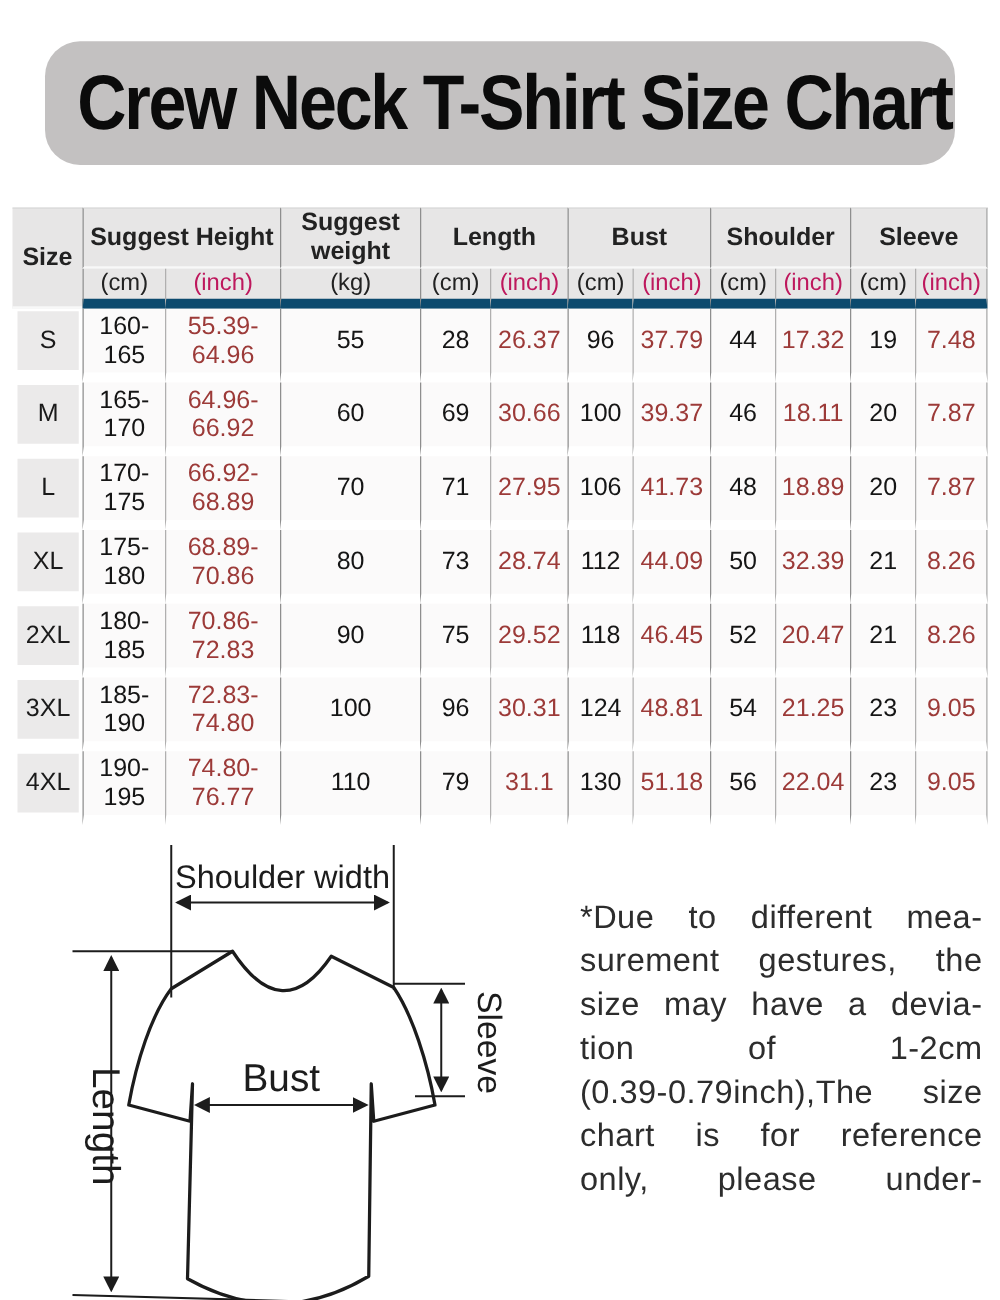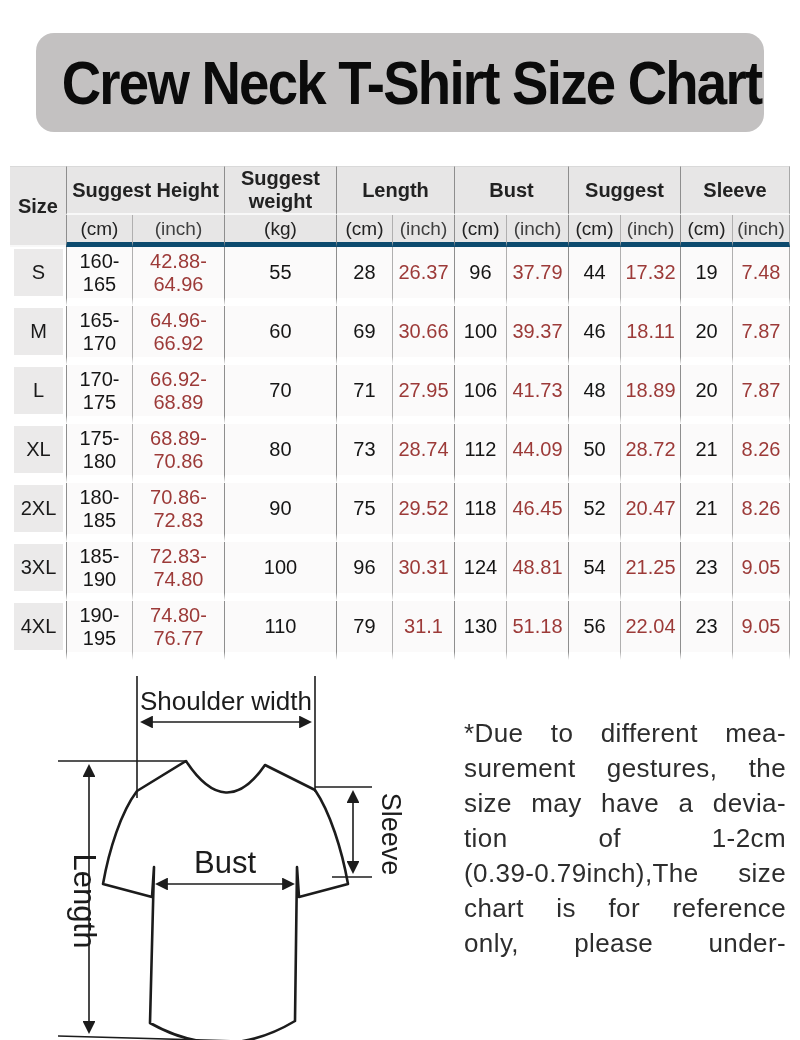--- a/index.html
+++ b/index.html
@@ -1,34 +1,34 @@
 <!DOCTYPE html>
 <html><head>
 <meta charset="utf-8">
 <style>
   * { margin:0; padding:0; box-sizing:border-box; }
   html,body { width:800px; height:1040px; background:#ffffff; overflow:hidden;
               font-family:"Liberation Sans", sans-serif; }
 
   
   .banner { margin:33px 36px 0 36px; height:99px; background:#c3c1c1;
-            border-radius:18px; display:flex; align-items:center; justify-content:center;padding-left:24px; }
+            border-radius:28px; display:flex; align-items:center; justify-content:center;padding-left:24px; }
   .banner h1 { font-size:62px; font-weight:700; color:#0b0b0b; letter-spacing:-2px;
                transform:scaleX(0.88); white-space:nowrap; }
 
   
   table { border-collapse:separate; border-spacing:0; table-layout:fixed;
           width:780px; margin:34px auto 0 auto; }
   th, td { text-align:center; vertical-align:middle; }
   thead th { background:#e7e6e6; color:#222; }
   tr.grp-row th { height:37px; font-size:20px; font-weight:700; border-top:1px solid #d9d9d9;
                   border-bottom:2px solid #f8f8f8; }
-  tr.sub-row th { height:32px; font-size:19px; font-weight:400; border-bottom:5px solid #0c4a6e; }
+  tr.sub-row th { height:32px; font-size:19px; font-weight:400; border-bottom:8px solid #0c4a6e; }
   th.size-head { font-size:20px; font-weight:700; }
-  .red { color:#404040; }
+  .red { color:#be185d; }
   .gb { border-left:1px solid #8e8e8e; }
   .sb { border-left:1px solid #b0afaf; }
   .outer-r { border-right:1px solid #a8a8a8; }
   tbody td { height:54px; background:#fbfafa; border-bottom:8px solid #ffffff;
              font-size:20px; color:#151515; }
   tbody td.red { color:#9c3a38; }
   td.size-cell { background:#ffffff; padding:0 0 0 0; }
   .size-chip { display:block; margin:2px 3px 2px 4px; background:#ebeaea;
                padding:12px 0; font-size:20px; color:#1a1a1a; }
 
@@ -64,21 +64,21 @@
       <col style="width:52px">
       <col style="width:58px">
   </colgroup>
   <thead>
     <tr class="grp-row">
       <th rowspan="2" class="size-head">Size</th>
       <th colspan="2" class="gb">Suggest Height</th>
       <th class="gb">Suggest weight</th>
       <th colspan="2" class="gb">Length</th>
       <th colspan="2" class="gb">Bust</th>
-      <th colspan="2" class="gb">Suggest</th>
+      <th colspan="2" class="gb">Shoulder</th>
       <th colspan="2" class="gb outer-r">Sleeve</th>
     </tr>
     <tr class="sub-row">
       <th class="gb">(cm)</th>
       <th class="sb red">(inch)</th>
       <th class="gb">(kg)</th>
       <th class="gb">(cm)</th>
       <th class="sb red">(inch)</th>
       <th class="gb">(cm)</th>
       <th class="sb red">(inch)</th>
@@ -87,21 +87,21 @@
       <th class="gb">(cm)</th>
       <th class="sb red outer-r">(inch)</th>
     </tr>
   </thead>
   <tbody>
       <tr>
         <td class="size-cell">
           <span class="size-chip">S</span>
         </td>
         <td class="gb">160-165</td>
-        <td class="sb red">42.88-64.96</td>
+        <td class="sb red">55.39-64.96</td>
         <td class="gb">55</td>
         <td class="gb">28</td>
         <td class="sb red">26.37</td>
         <td class="gb">96</td>
         <td class="sb red">37.79</td>
         <td class="gb">44</td>
         <td class="sb red">17.32</td>
         <td class="gb">19</td>
         <td class="sb red outer-r">7.48</td>
       </tr>
@@ -142,21 +142,21 @@
           <span class="size-chip">XL</span>
         </td>
         <td class="gb">175-180</td>
         <td class="sb red">68.89-70.86</td>
         <td class="gb">80</td>
         <td class="gb">73</td>
         <td class="sb red">28.74</td>
         <td class="gb">112</td>
         <td class="sb red">44.09</td>
         <td class="gb">50</td>
-        <td class="sb red">28.72</td>
+        <td class="sb red">32.39</td>
         <td class="gb">21</td>
         <td class="sb red outer-r">8.26</td>
       </tr>
       <tr>
         <td class="size-cell">
           <span class="size-chip">2XL</span>
         </td>
         <td class="gb">180-185</td>
         <td class="sb red">70.86-72.83</td>
         <td class="gb">90</td>

